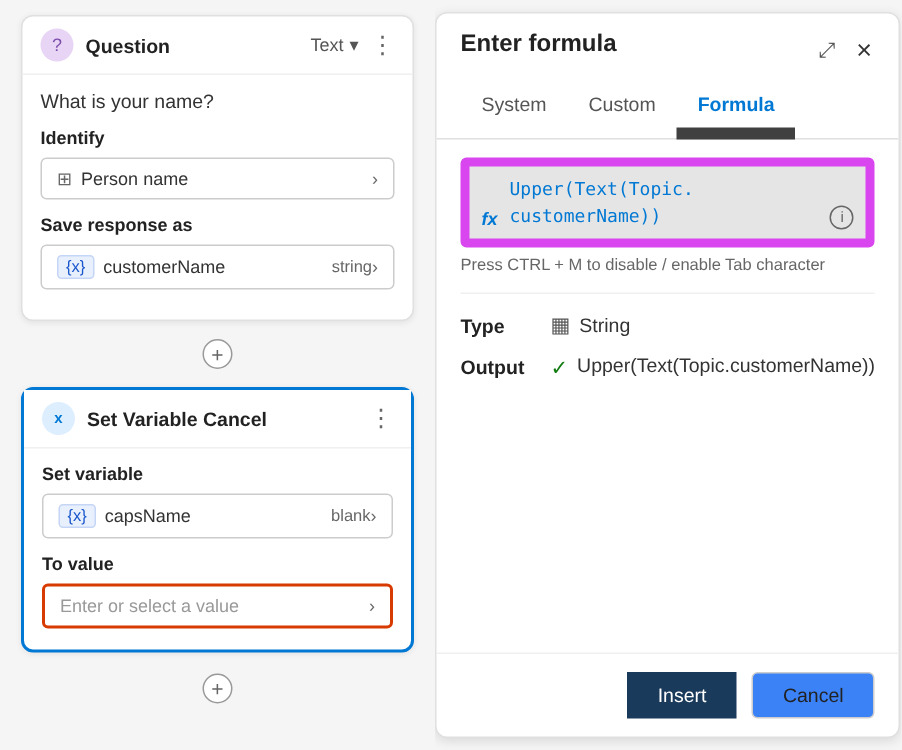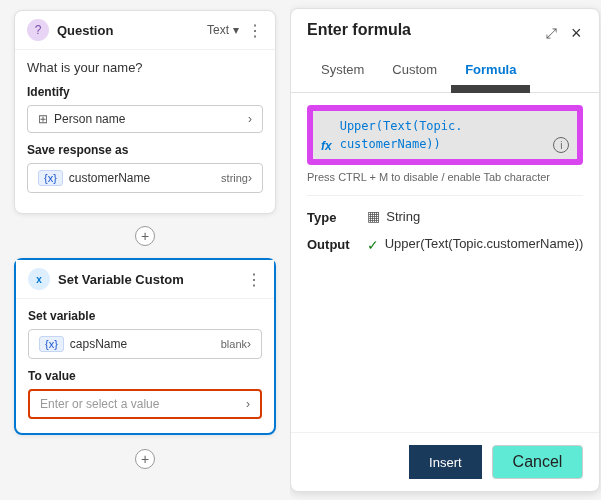--- a/index.html
+++ b/index.html
@@ -367,26 +367,26 @@
       color: #fff;
       border: none;
       border-radius: 0;
       padding: 7px 20px;
       font-size: 13px;
       cursor: pointer;
       font-weight: 500;
     }
 
     .btn-cancel {
-      background: #5eead4;
+      background: #3b82f6;
       color: #222;
       border: 1px solid #ccc;
       border-radius: 4px;
       padding: 7px 20px;
-      font-size: 16px;
+      font-size: 13px;
       cursor: pointer;
     }
 
     .bottom-connector {
       display: flex;
       justify-content: center;
       padding: 4px 0;
     }
   </style>
 </head>
@@ -426,21 +426,21 @@
 
   <div class="connector">
     <div class="plus-btn">+</div>
   </div>
 
   <div class="card card-blue-border">
     <div class="card-header card-header-blue">
       <div class="card-icon icon-blue">
         <span style="font-size:10px;font-weight:bold;">x</span>
       </div>
-      <span class="card-title">Set Variable Custom</span>
+      <span class="card-title">Set Variable Cancel</span>
       <span class="card-menu">⋮</span>
     </div>
     <div class="card-body">
       <div class="field-label">Set variable</div>
       <div class="field-row">
         <span class="var-badge">{x}</span>
         <span class="field-row-text">capsName</span>
         <span class="string-badge">blank</span>
         <span class="field-row-chevron">›</span>
       </div>

